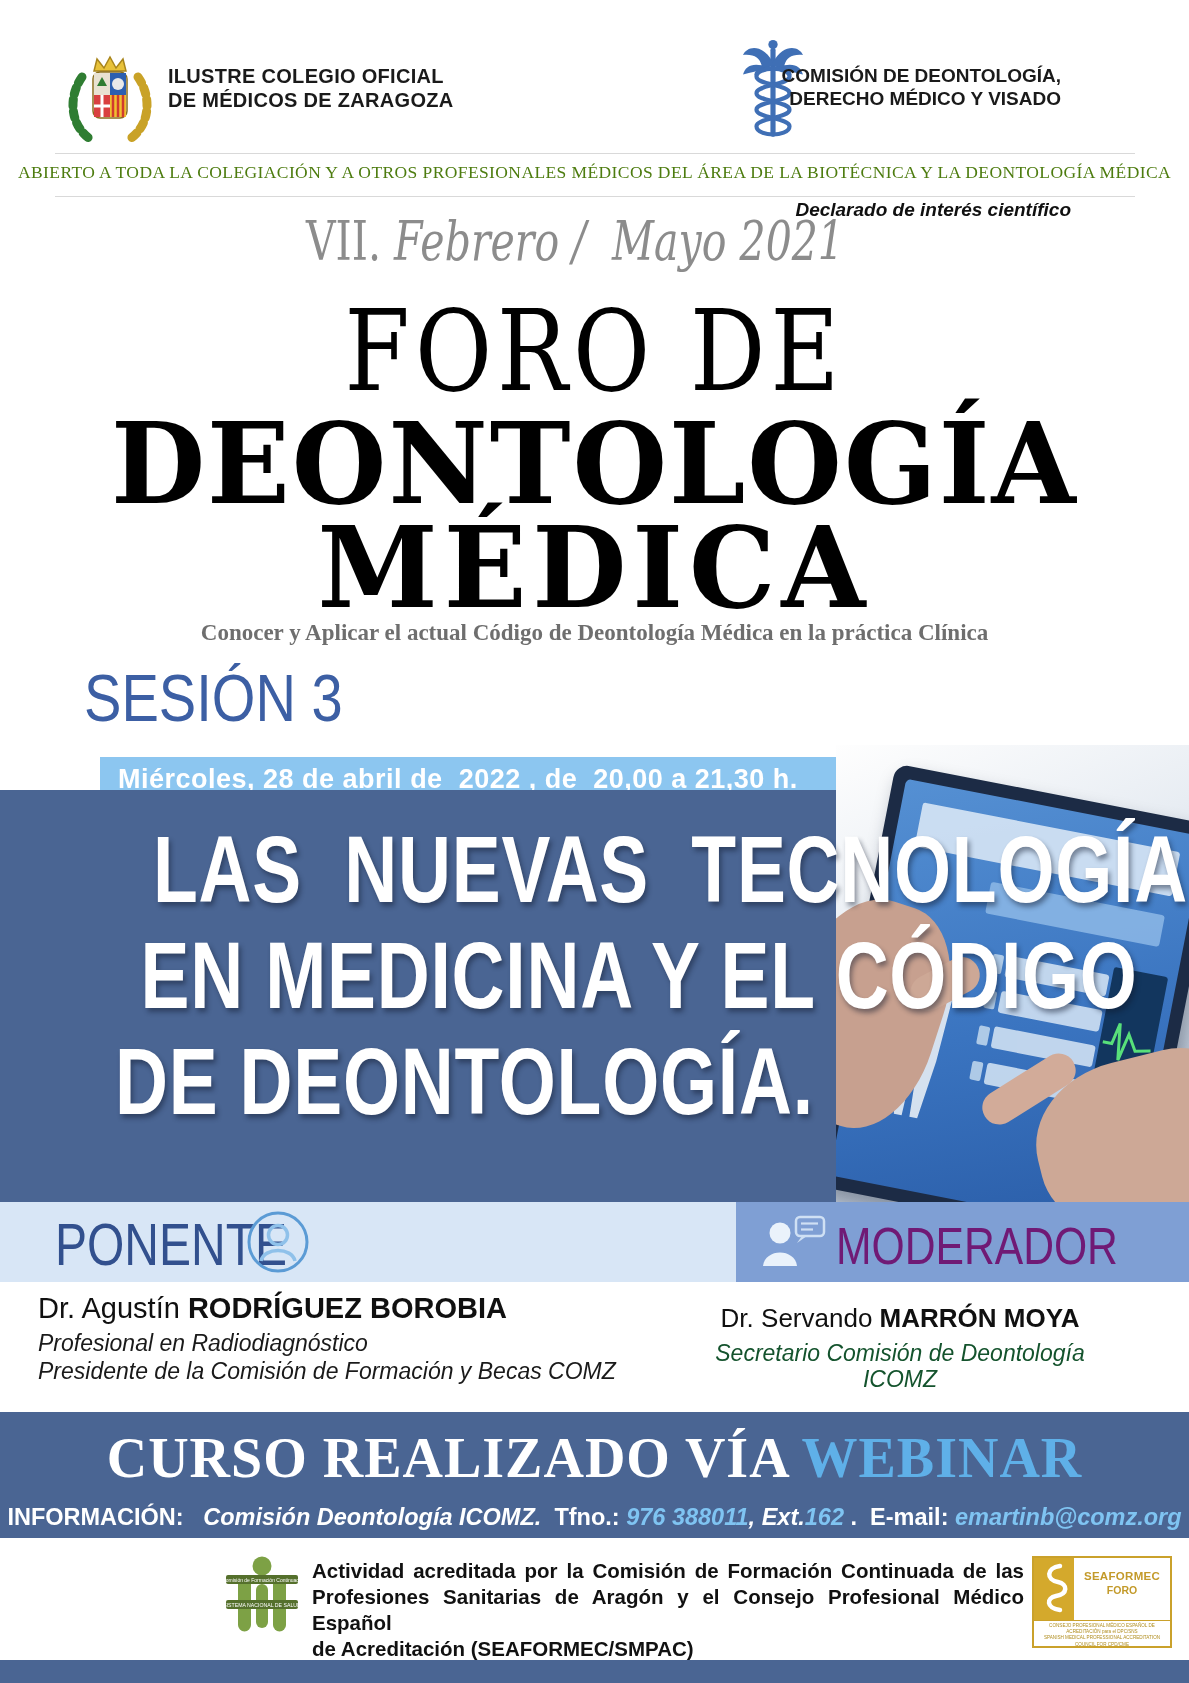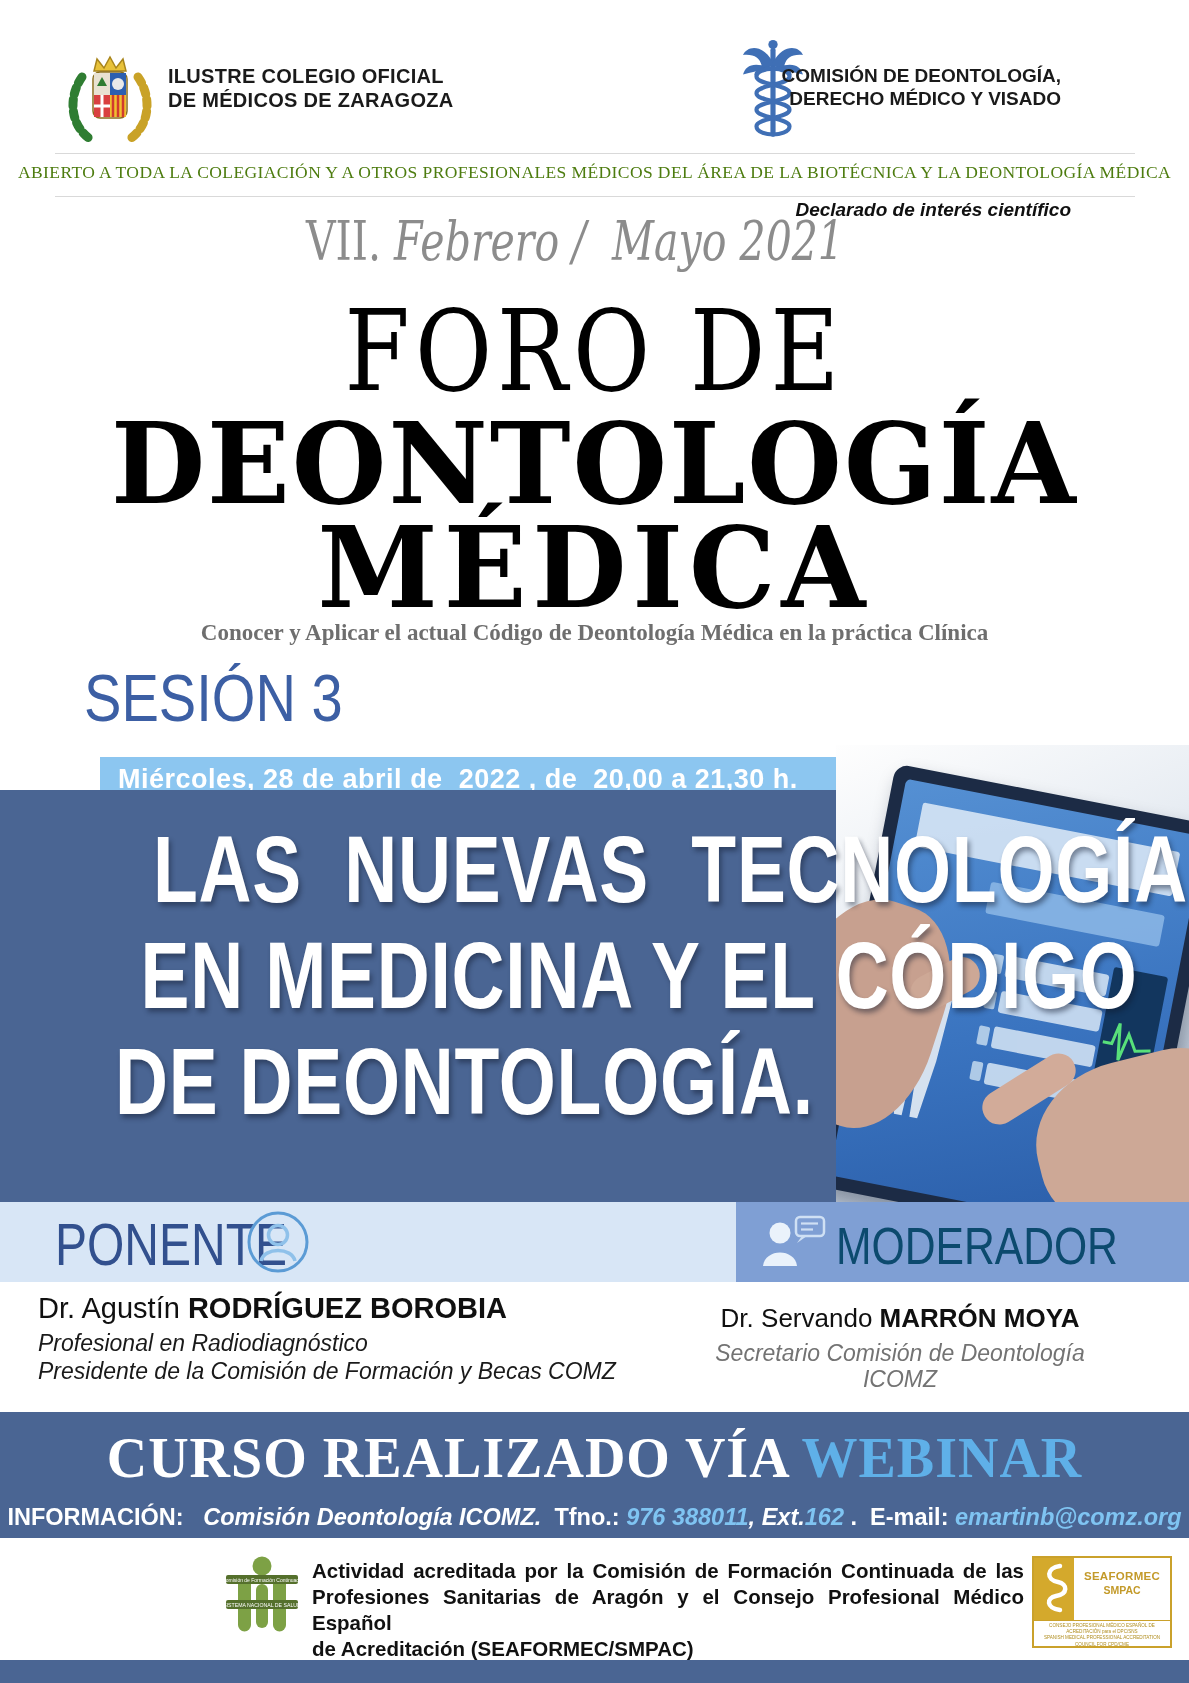--- a/index.html
+++ b/index.html
@@ -68,31 +68,31 @@
   .hl3{top:1028px;left:115px;width:auto;text-align:left;}
   .hl3 .tin{transform-origin:left;}
 
   
   .ponente-bar{left:0;top:1202px;width:823px;height:80px;background:#d8e6f6;}
   .moderador-bar{left:736px;top:1202px;width:453px;height:80px;background:#7f9fd4;}
   .ponente-label{position:absolute;left:55px;top:8px;font-size:60px;color:#32508e;white-space:nowrap;}
   .ponente-label .tin{display:inline-block;transform:scaleX(.8);transform-origin:left;}
   .person-circle-icon{position:absolute;left:246px;top:8px;width:64px;height:64px;}
   .person-chat-icon{position:absolute;left:22px;top:10px;width:74px;height:60px;}
-  .moderador-label{position:absolute;left:100px;top:14px;font-size:52px;color:#0c4a6e;white-space:nowrap;}
+  .moderador-label{position:absolute;left:100px;top:14px;font-size:52px;color:#701a75;white-space:nowrap;}
   .moderador-label .tin{display:inline-block;transform:scaleX(.82);transform-origin:left;}
 
   
   .pon-name{left:38px;top:1292px;font-size:29px;color:#101010;}
   .name-bold{font-weight:bold;}
   .pon-role1{left:38px;top:1330px;font-size:23px;font-style:italic;color:#1a1a1a;}
   .pon-role2{left:38px;top:1358px;font-size:23px;font-style:italic;color:#1a1a1a;}
   .mod-block{left:660px;top:1303px;width:480px;text-align:center;}
   .mod-name{font-size:26px;color:#101010;}
-  .mod-role{font-size:23px;font-style:italic;color:#737373;margin-top:6px;line-height:1.15;}
+  .mod-role{font-size:23px;font-style:italic;color:#14532d;margin-top:6px;line-height:1.15;}
 
   
   .webinar-banner{left:0;top:1412px;width:1189px;height:126px;background:#4a6593;}
   .webinar-title{position:absolute;left:0;top:14px;width:1189px;text-align:center;white-space:nowrap;
     font-family:"Liberation Serif",serif;font-weight:bold;font-size:56px;color:#ffffff;letter-spacing:1px;}
   .webinar-accent{color:#5fb0e8;}
   .webinar-info{position:absolute;left:0;top:92px;width:1189px;text-align:center;white-space:pre;
     font-size:23.5px;font-weight:bold;color:#ffffff;}
   .inf-it{font-style:italic;}
   .inf-blue{color:#7fc4f2;font-style:italic;}
@@ -260,21 +260,21 @@
 
   <div class="abs seaformec">
     <div class="sf-top">
       <div class="sf-emblem">
         <svg viewBox="0 0 40 62" width="40" height="62">
           <path d="M26 8 C12 10 12 22 24 24 C34 26 34 36 22 38 C12 40 12 50 26 52" stroke="#ffffff" stroke-width="4.5" fill="none" stroke-linecap="round"></path>
         </svg>
       </div>
       <div class="sf-names">
         <div class="sf-name1">SEAFORMEC</div>
-        <div class="sf-name2">SMPAC</div>
+        <div class="sf-name2">FORO</div>
       </div>
     </div>
     <div class="sf-micro">
       <div>CONSEJO PROFESIONAL MÉDICO ESPAÑOL DE ACREDITACIÓN para el DPC/SNS</div>
       <div>SPANISH MEDICAL PROFESSIONAL ACCREDITATION COUNCIL FOR CPD/CME</div>
     </div>
   </div>
 
   <div class="abs footer-bar"></div>
 

